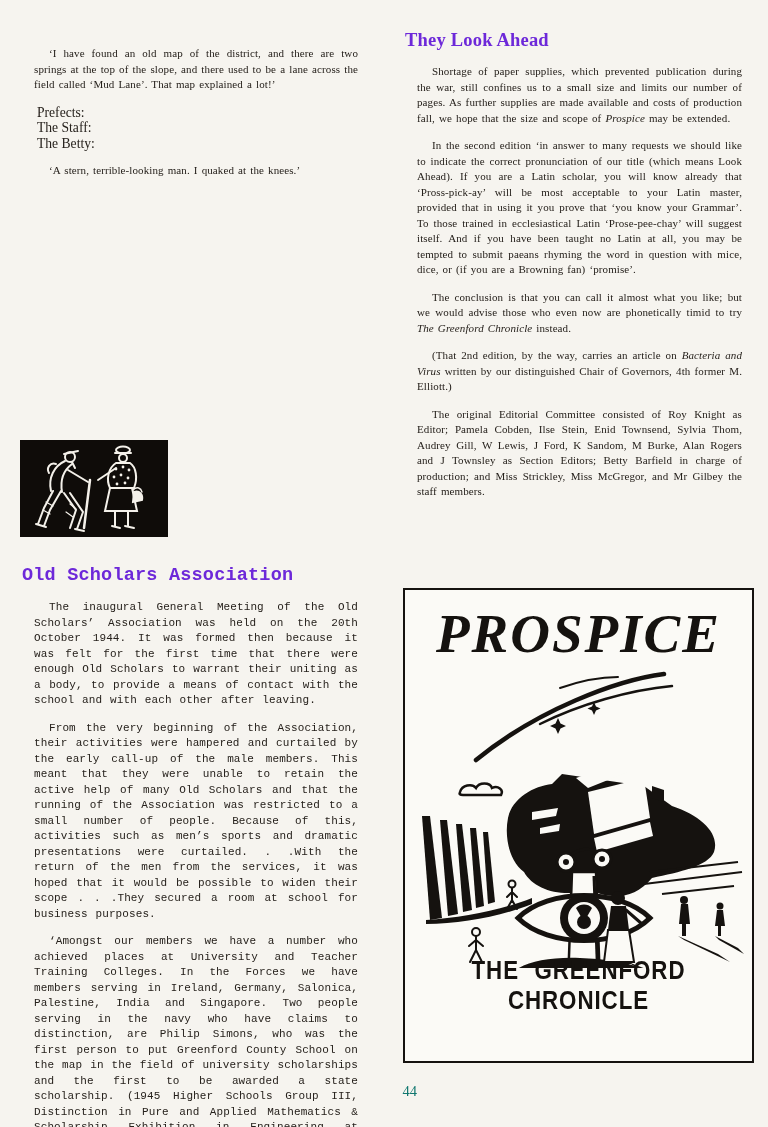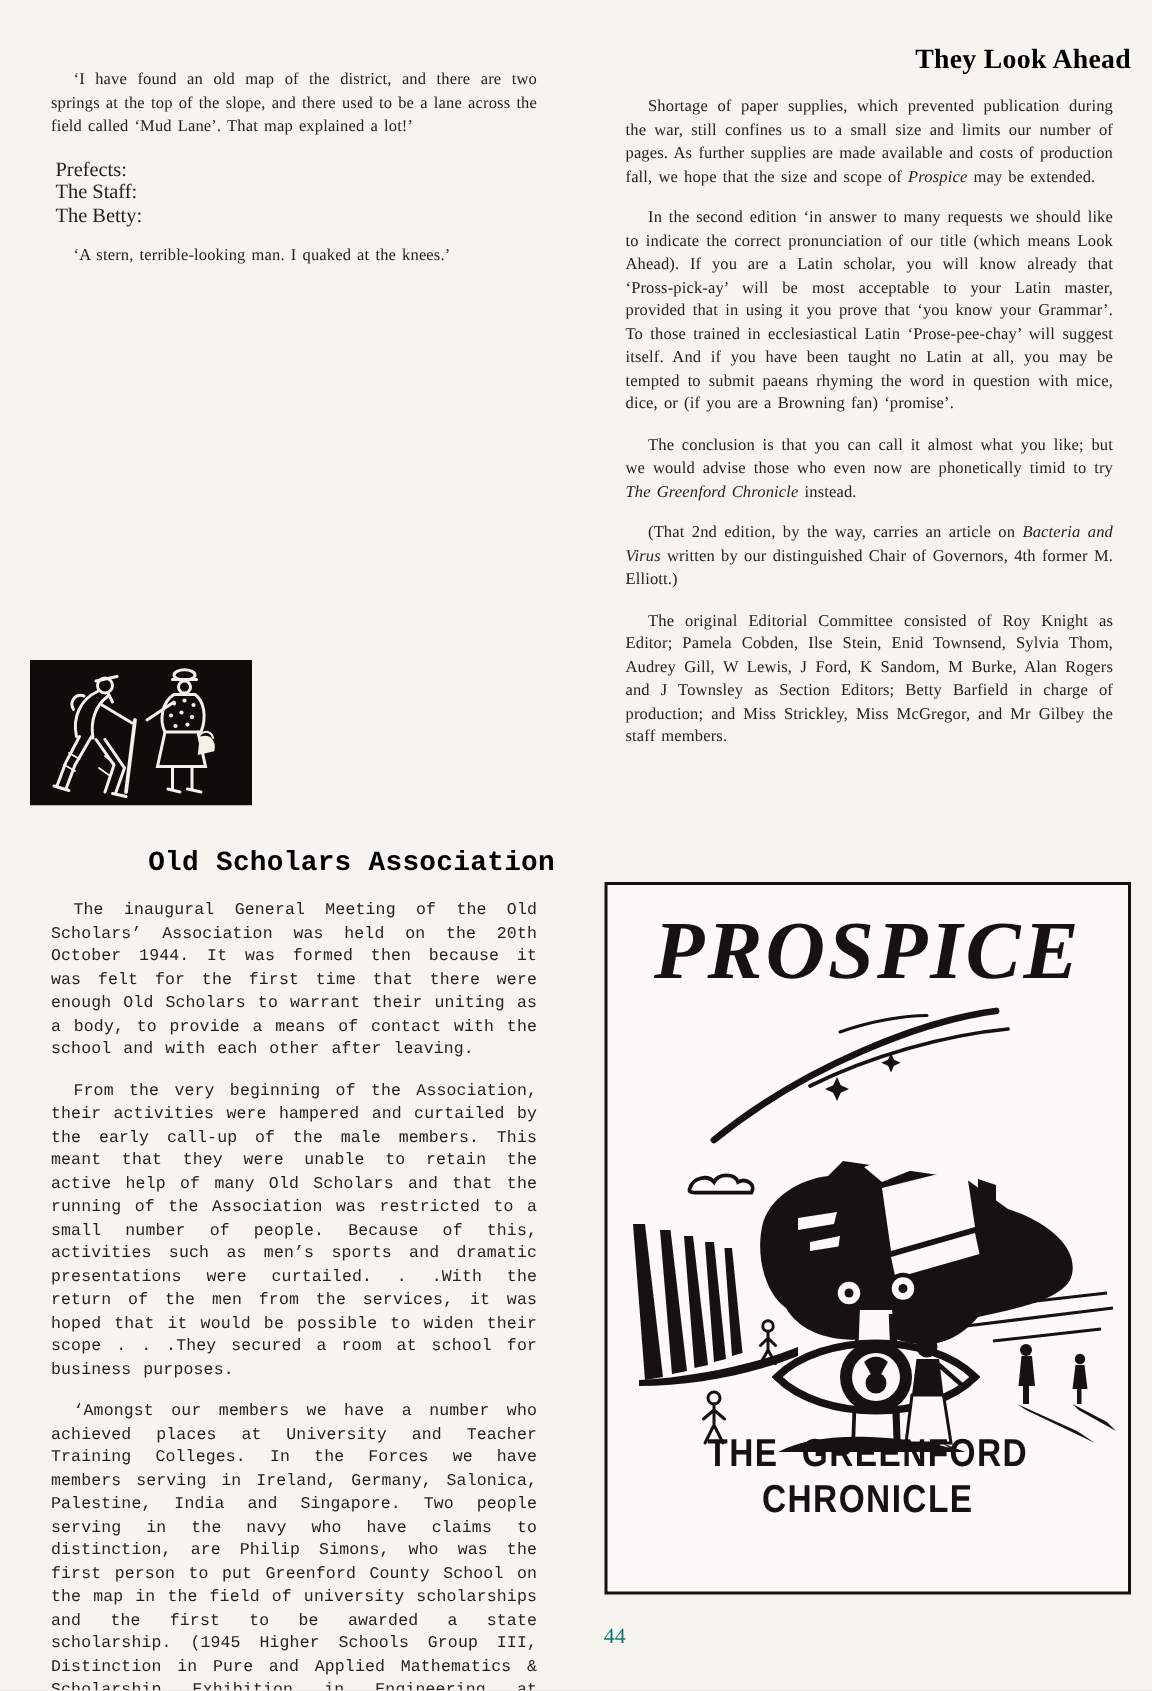--- a/index.html
+++ b/index.html
@@ -11,21 +11,21 @@
   .col{position:absolute;}
   .col-left{left:22px;top:34px;width:348px;}
   .col-right{left:405px;top:30px;width:349px;}
   p.body{
     margin:12px;font-size:11px;line-height:15.5px;
     text-align:justify;text-indent:15px;word-spacing:1.2px;letter-spacing:.1px;
   }
   p.lead{margin:0;font-size:13.6px;line-height:15.5px;text-indent:15px;}
   h2.sec{
     margin:0 0 14px 0;font-size:18.5px;line-height:20px;font-weight:bold;
-    letter-spacing:.2px;color:#000000;text-align:right;
+    letter-spacing:.2px;color:#6d28d9;
   }
   .woodcut{position:absolute;left:20px;top:440px;width:148px;height:97px;}
   .old-scholars{position:absolute;left:22px;top:566px;width:348px;font-family:Liberation Mono, monospace;}
   .prospice-box{
     position:absolute;left:403px;top:588px;width:351px;height:475px;
     border:2px solid #15120f;background:#fbfaf6;box-sizing:border-box;
   }
   .prospice-title{
     margin:14px 0 0 0;text-align:center;font-style:italic;font-weight:600;
     font-size:55px;line-height:60px;letter-spacing:2px;color:#15120f;

